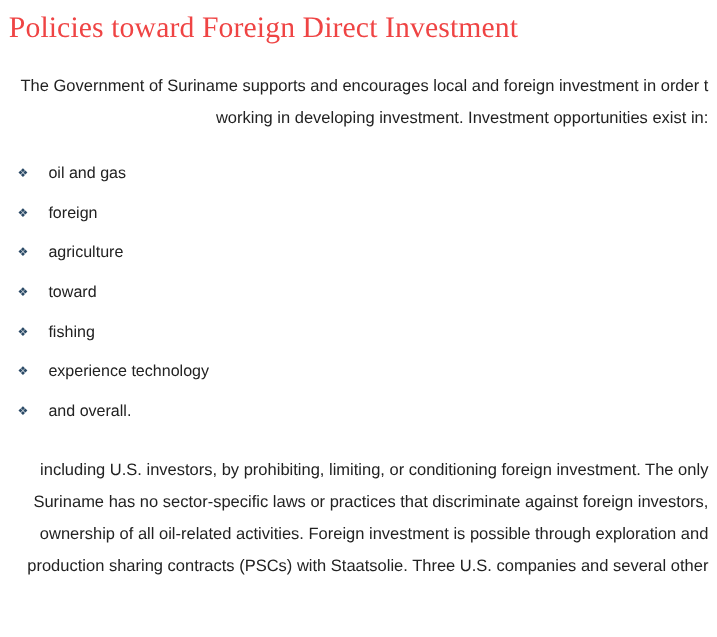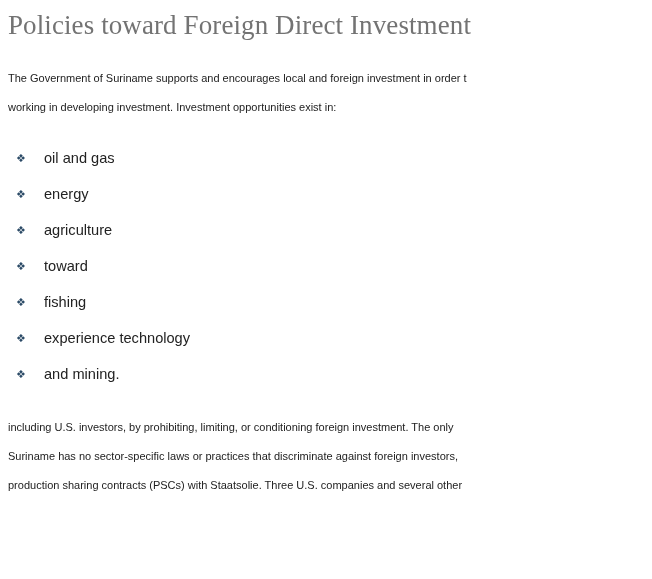--- a/index.html
+++ b/index.html
@@ -18,34 +18,35 @@
     width: 652px;
     height: 579px;
     box-sizing: border-box;
     padding: 0px 8px 0 8px;
     position: relative;
   }
   .doc-title {
     font-family: "Liberation Serif", serif;
     font-size: 27px;
     font-weight: normal;
-    color: #737373;
+    color: #ef4444;
     letter-spacing: 0.1px;
     margin: 0;
     padding: 8px 0 0 0;
     line-height: 34px;
     white-space: nowrap;
   }
   .para {
-    font-size: 11px;
+    font-size: 15px;
     line-height: 29px;
     color: #222222;
     margin: 0;
     padding: 0;
     white-space: nowrap;
+    text-align: right;
   }
   .para-block {
     margin-top: 22px;
   }
   .para-block-2 {
     margin-top: 21px;
   }
   ul.bullets {
     list-style: none;
     margin: 18px 0 0 0;
@@ -79,44 +80,45 @@
     <p class="para">working in developing investment. Investment opportunities exist in:</p>
   </div>
 
   <ul class="bullets">
     <li>
       <span class="bullet-mark">❖</span>
       <span>oil and gas</span>
     </li>
     <li>
       <span class="bullet-mark">❖</span>
-      <span>energy</span>
+      <span>foreign</span>
     </li>
     <li>
       <span class="bullet-mark">❖</span>
       <span>agriculture</span>
     </li>
     <li>
       <span class="bullet-mark">❖</span>
       <span>toward</span>
     </li>
     <li>
       <span class="bullet-mark">❖</span>
       <span>fishing</span>
     </li>
     <li>
       <span class="bullet-mark">❖</span>
       <span>experience technology</span>
     </li>
     <li>
       <span class="bullet-mark">❖</span>
-      <span>and mining.</span>
+      <span>and overall.</span>
     </li>
   </ul>
 
   <div class="para-block-2">
     <p class="para">including U.S. investors, by prohibiting, limiting, or conditioning foreign investment. The only</p>
     <p class="para">Suriname has no sector-specific laws or practices that discriminate against foreign investors,</p>
+    <p class="para">ownership of all oil-related activities. Foreign investment is possible through exploration and</p>
     <p class="para">production sharing contracts (PSCs) with Staatsolie. Three U.S. companies and several other</p>
 
   </div>
 
 </div>
 
 </body></html>

